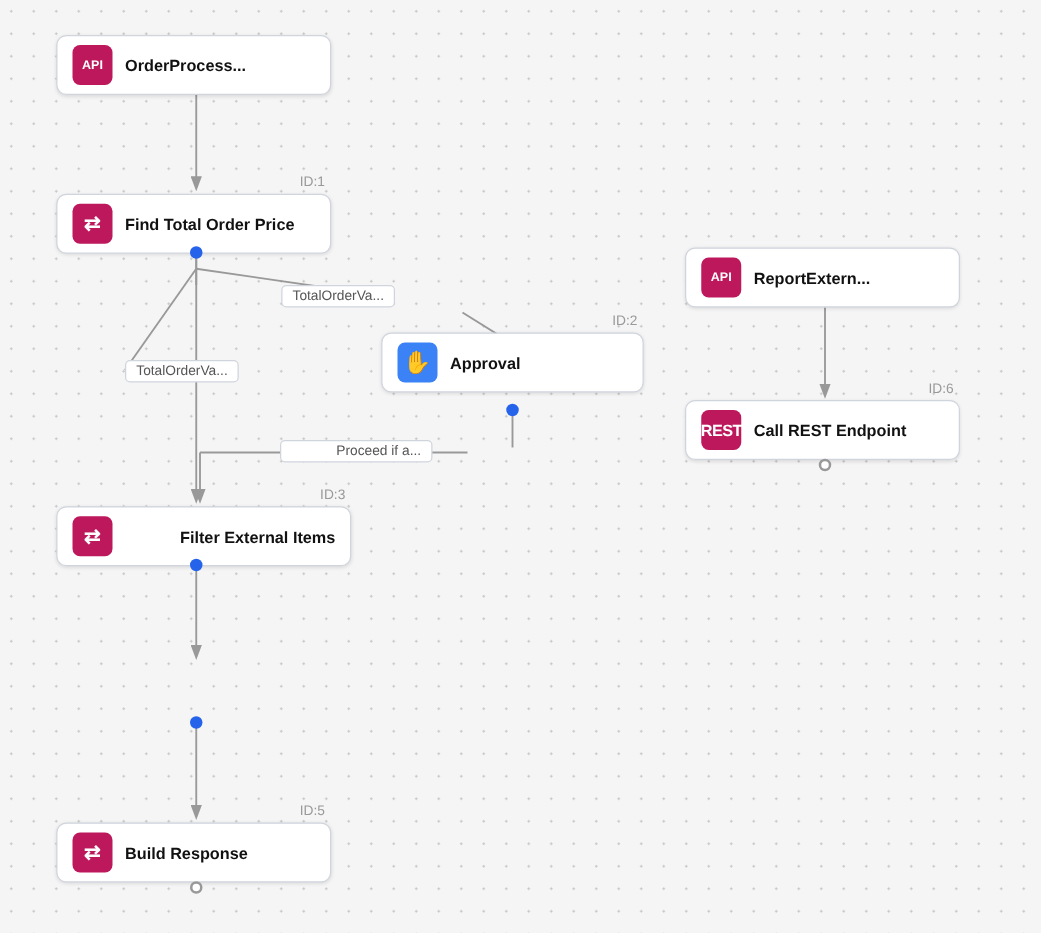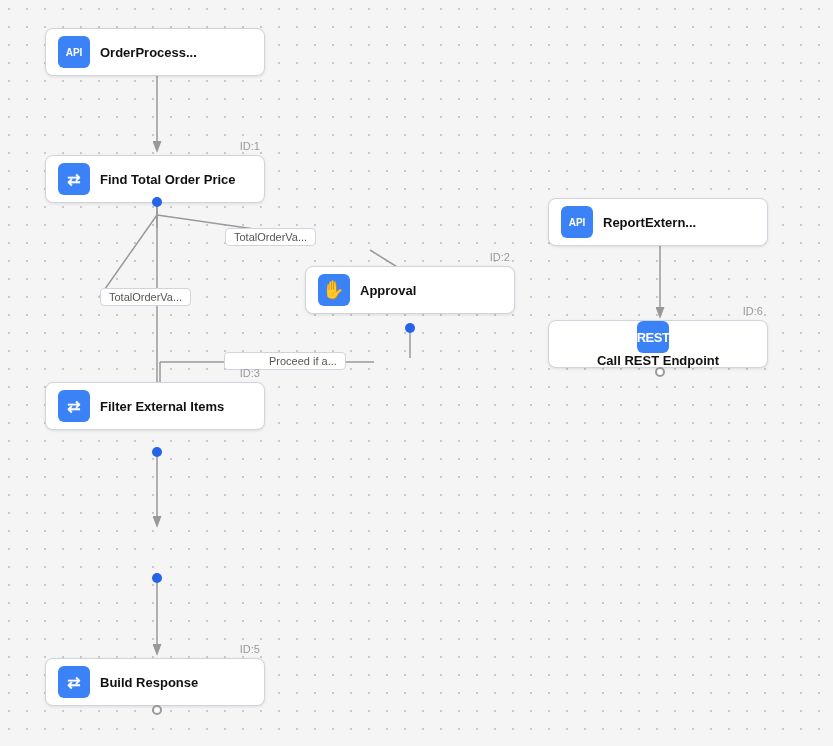--- a/index.html
+++ b/index.html
@@ -27,21 +27,21 @@
       padding: 0 12px;
       height: 48px;
       min-width: 180px;
       box-shadow: 0 1px 3px rgba(0,0,0,0.1);
     }
 
     .flow-node .node-icon {
       width: 32px;
       height: 32px;
       border-radius: 6px;
-      background: #3b82f6;
+      background: #be185d;
       display: flex;
       align-items: center;
       justify-content: center;
       color: white;
       font-size: 10px;
       font-weight: 700;
       flex-shrink: 0;
       margin-right: 10px;
     }
 
@@ -162,21 +162,21 @@
     <div class="node-icon" style="font-size:18px; background:#3b82f6;">✋</div>
     <span class="node-label">Approval</span>
   </div>
 
   <div class="connector-dot" style="left:410px; top:328px;"></div>
 
   <div class="edge-label" style="left:224px; top:352px;padding-left:44px;">
     <span>Proceed if a...</span>
   </div>
 
-  <div class="flow-node" style="left:45px; top:382px; min-width:220px;">
+  <div class="flow-node" style="left:45px; top:405px; min-width:220px;gap:44px;">
     <span class="node-id">ID:3</span>
     <div class="node-icon" style="font-size:16px;">⇄</div>
     <span class="node-label">Filter External Items</span>
   </div>
 
   <div class="connector-dot" style="left:157px; top:452px;"></div>
 
 
   <div class="connector-dot" style="left:157px; top:578px;"></div>
 
@@ -186,21 +186,21 @@
     <span class="node-label">Build Response</span>
   </div>
 
   <div class="connector-dot-empty" style="left:157px; top:710px;"></div>
 
   <div class="flow-node" style="left:548px; top:198px; min-width:220px;">
     <div class="node-icon">API</div>
     <span class="node-label">ReportExtern...</span>
   </div>
 
-  <div class="flow-node" style="left:548px; top:320px; min-width:220px;flex-direction:column;">
+  <div class="flow-node" style="left:548px; top:320px; min-width:220px;">
     <span class="node-id">ID:6</span>
     <div class="node-icon" style="font-size:13px; font-weight:800; letter-spacing:-0.5px;">REST</div>
     <span class="node-label">Call REST Endpoint</span>
   </div>
 
   <div class="connector-dot-empty" style="left:660px; top:372px;"></div>
 
 </div>
 
 </body></html>

